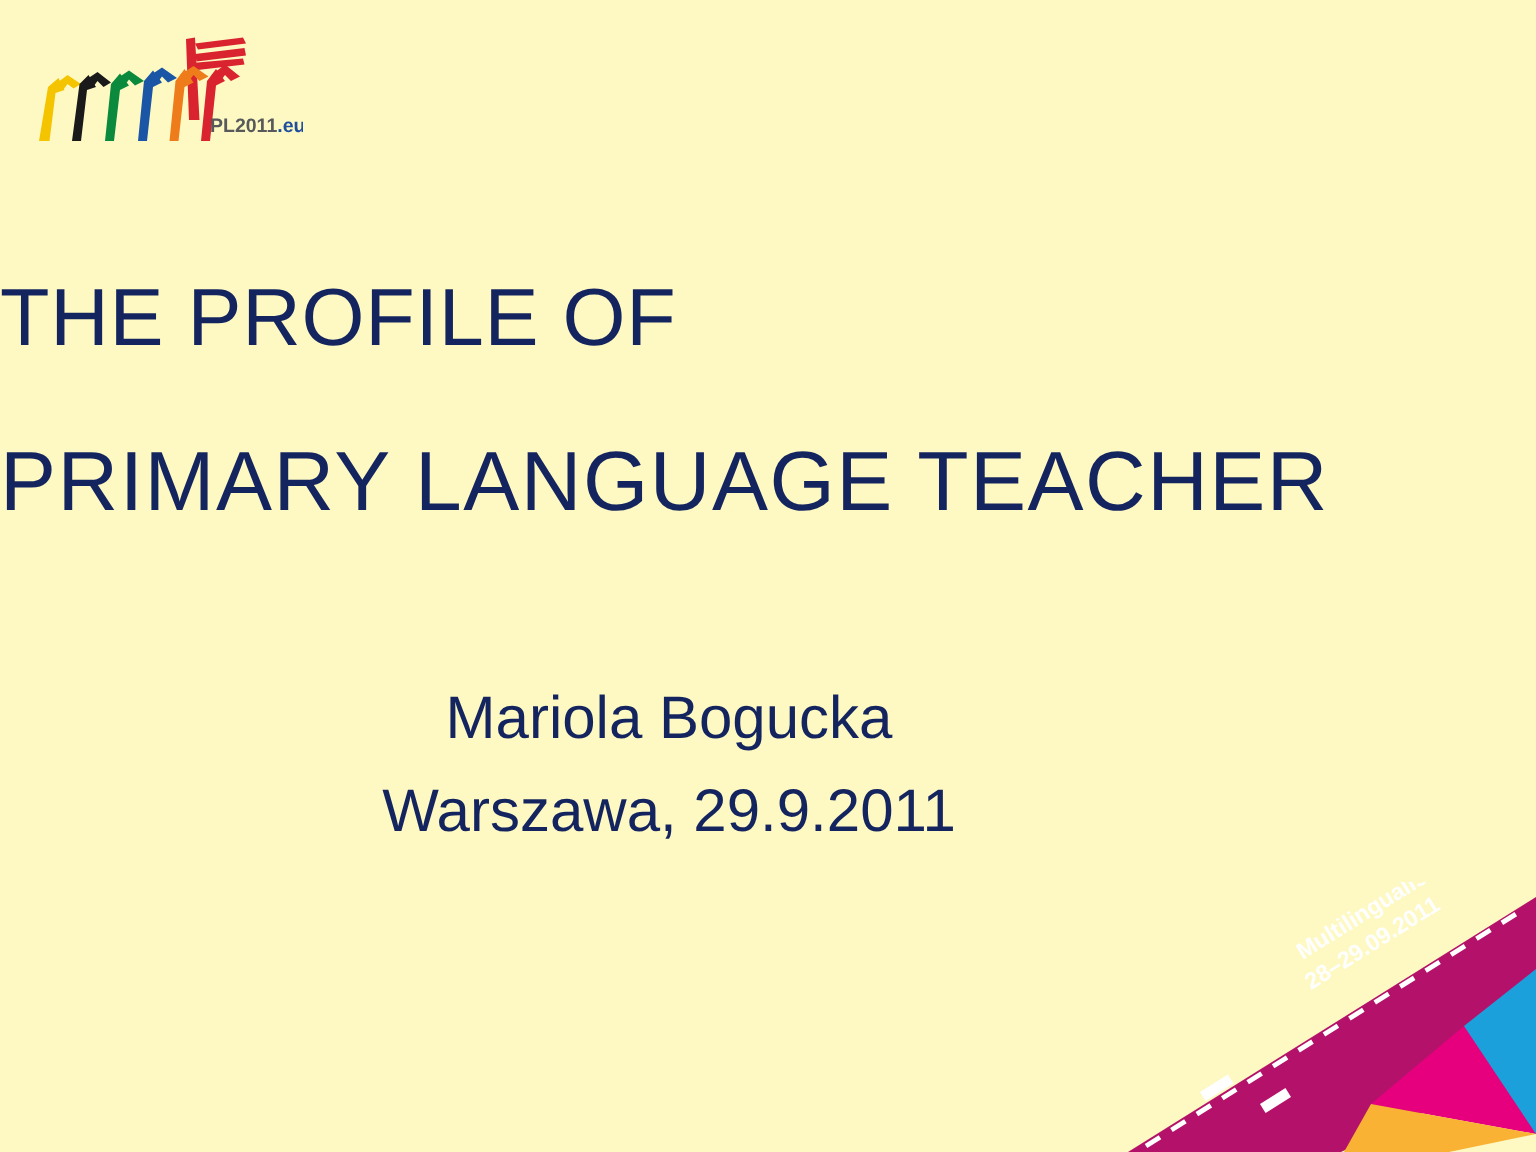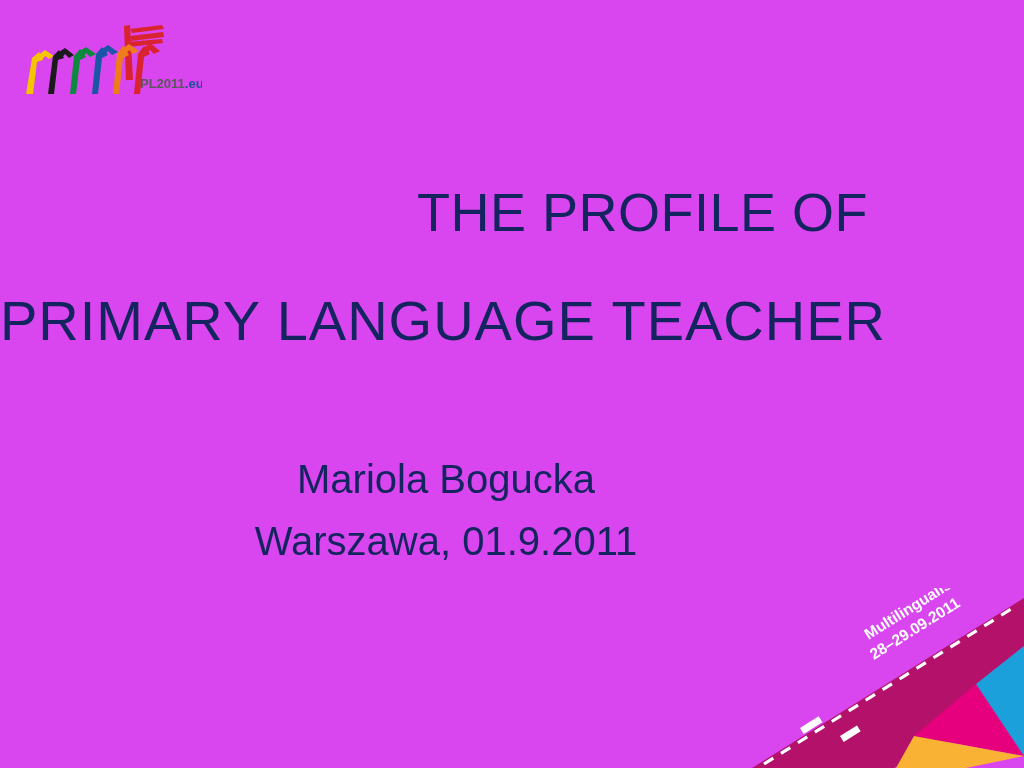--- a/index.html
+++ b/index.html
@@ -10,41 +10,41 @@
     width: 1024px;
     height: 768px;
     background: #ffffff;
     font-family: "Liberation Sans", sans-serif;
     overflow: hidden;
   }
   .slide {
     position: relative;
     width: 1024px;
     height: 768px;
-    background: #d946ef;
+    background: #fef9c3;
     overflow: hidden;
   }
 
   
   .logo {
     position: absolute;
     left: 12px;
     top: 16px;
     width: 190px;
     height: 82px;
   }
   .logo svg { display: block; }
 
   
   .title-block {
     position: absolute;
     left: 0;
     top: 176px;
     width: 868px;
-    text-align: right;
+    text-align: left;
     color: #14245f;
   }
   .title-line {
     font-family: "Liberation Sans", sans-serif;
     font-size: 54px;
     font-weight: 400;
     line-height: 72px;
     letter-spacing: 0.5px;
     color: #14245f;
     white-space: nowrap;
@@ -121,21 +121,21 @@
     </svg>
   </div>
 
   <div class="title-block">
     <div class="title-line">THE PROFILE OF</div>
     <div class="title-line title-line-2">PRIMARY  LANGUAGE  TEACHER</div>
   </div>
 
   <div class="subtitle-block">
     <div class="subtitle-line">Mariola Bogucka</div>
-    <div class="subtitle-line">Warszawa, 01.9.2011</div>
+    <div class="subtitle-line">Warszawa, 29.9.2011</div>
   </div>
 
   <div class="corner-graphic">
     <svg viewBox="0 0 280 180" width="280" height="180" xmlns="http://www.w3.org/2000/svg">
 
       <g>
         <path d="M8 180 L280 10 L280 118 L150 180 Z" fill="#b4126a"></path>
       </g>
 
       <g stroke="#ffffff" stroke-width="3.2" stroke-dasharray="11 9" fill="none">

